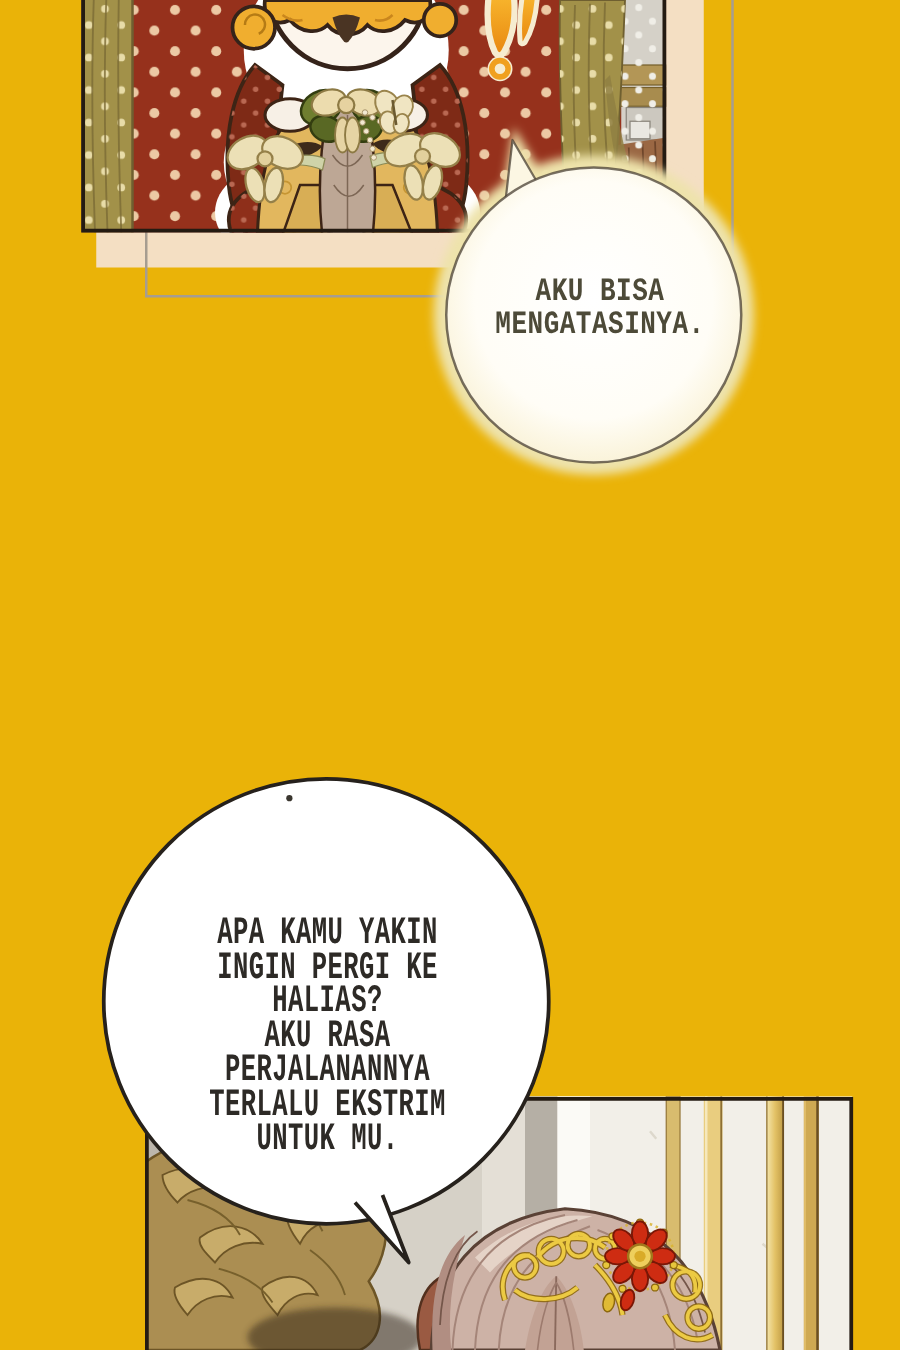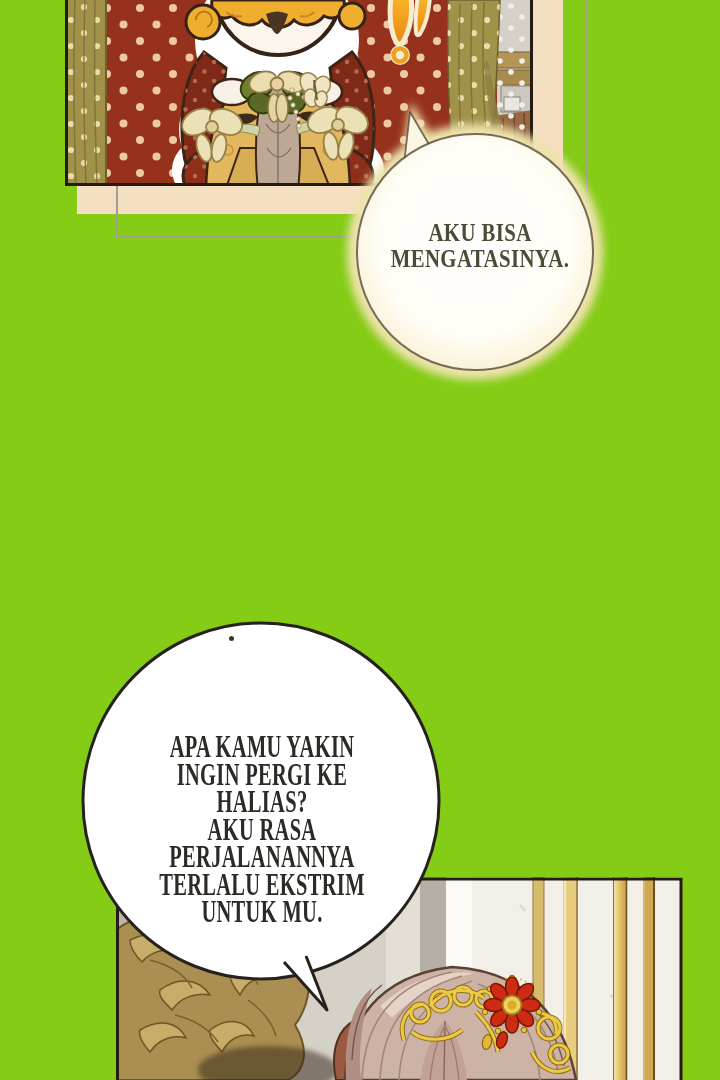--- a/index.html
+++ b/index.html
@@ -1,17 +1,17 @@
 <!DOCTYPE html>
 <html><head>
 <meta charset="utf-8">
 <style>
   html,body{margin:0;padding:0;background:#ffffff;}
-  .page{position:relative;width:720px;height:1080px;background:#84cc16;overflow:hidden;
-        font-family:Liberation Serif, serif;}
+  .page{position:relative;width:720px;height:1080px;background:#eab308;overflow:hidden;
+        font-family:Liberation Mono, monospace;}
   .art{position:absolute;left:0;top:0;width:720px;height:1080px;}
   .bubble-text{position:absolute;white-space:pre-line;text-align:center;font-weight:bold;
                transform-origin:50% 50%;pointer-events:none;}
   .bt-small{left:350px;top:220px;width:260px;font-size:26px;line-height:26px;
             color:#4d4a38;transform:scaleX(0.80);letter-spacing:0.5px;}
   .bt-large{left:82px;top:733px;width:360px;font-size:31px;line-height:27.5px;
             color:#2d2a26;transform:scaleX(0.66);letter-spacing:0.5px;}
   .mini-dot{position:absolute;left:229px;top:636px;width:5px;height:5px;border-radius:50%;
             background:#3a362f;}
 </style>

